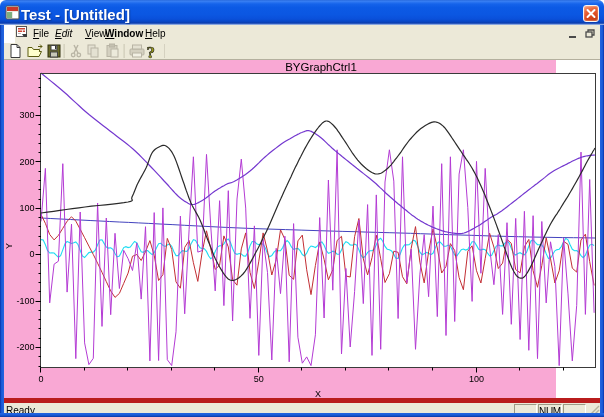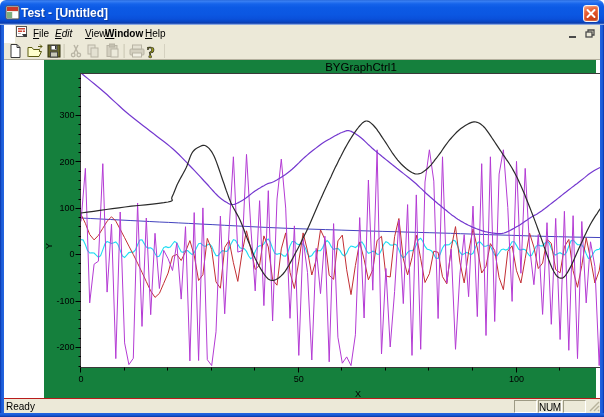--- a/index.html
+++ b/index.html
@@ -7,40 +7,40 @@
        font-family:"Liberation Sans",sans-serif;}
   .abs{position:absolute;}
   
   #titlebar{left:0;top:0;width:604px;height:25px;
     border-top-left-radius:6px;border-top-right-radius:6px;
     background:linear-gradient(180deg,#2162d8 0%,#3c82f3 4%,#2a74f0 9%,#1563ea 16%,
       #0c5ae5 30%,#0b57e2 58%,#0a50da 76%,#0846c4 86%,#0a3cae 92%,#4a74cc 96%,#c8d8f0 100%);}
   #brdL{left:0;top:25px;width:4px;height:388px;background:linear-gradient(90deg,#0831a8,#1a5cd8 40%,#2464e0);}
   #brdR{left:600px;top:25px;width:4px;height:388px;background:linear-gradient(90deg,#2464e0,#1a5cd8 60%,#0831a8);}
   #brdB{left:0;top:413px;width:604px;height:4px;background:linear-gradient(180deg,#2464e0,#1a5cd8 50%,#0a36a4);}
-  #title-text{left:21px;top:6px;color:#fff;font-weight:bold;font-size:12px;
+  #title-text{left:21px;top:6px;color:#fff;font-weight:bold;font-size:15px;
     text-shadow:1px 1px 1px #0a3a9c;text-align:right;}
   #closebtn{left:583px;top:5px;width:14px;height:15px;border-radius:3px;
     border:1px solid #f6f6f6;
     background:linear-gradient(160deg,#f4a183 0%,#ea6a3d 28%,#e2542b 50%,#cf4015 78%,#b83a10 100%);
     box-shadow:inset 0 0 2px #ffc8b4;}
   #closebtn svg{position:absolute;left:2px;top:2px;}
   
   #menubar{left:4px;top:25px;width:596px;height:18px;background:#ece9d8;
     font-size:10px;color:#000;margin-left:11px;}
   .mi{position:absolute;top:3px;}
   .u{text-decoration:underline;}
   
   #toolbar{left:4px;top:43px;width:596px;height:16px;background:#ece9d8;
     border-bottom:1px solid #b4b09e;}
   
-  #client{left:4px;top:60px;width:552px;height:338px;background:#15803d;margin-left:40px;}
+  #client{left:4px;top:60px;width:552px;height:338px;background:#f9a8d4;}
   
   #status{left:4px;top:398px;width:596px;height:15px;background:#ece9d8;
-    border-top:1px solid #b91c1c;font-size:10px;}
+    border-top:5px solid #b91c1c;font-size:10px;}
   #status .txt{position:absolute;left:2px;top:2px;}
   .pane{position:absolute;top:1px;height:11px;
     border-top:1px solid #9d9a84;border-left:1px solid #9d9a84;
     border-bottom:1px solid #fff;border-right:1px solid #fff;}
 </style>
 </head>
 <body>
 
   <div class="abs" id="titlebar"></div>
   <div class="abs" style="left:5px;top:5px;width:15px;height:15px;">

